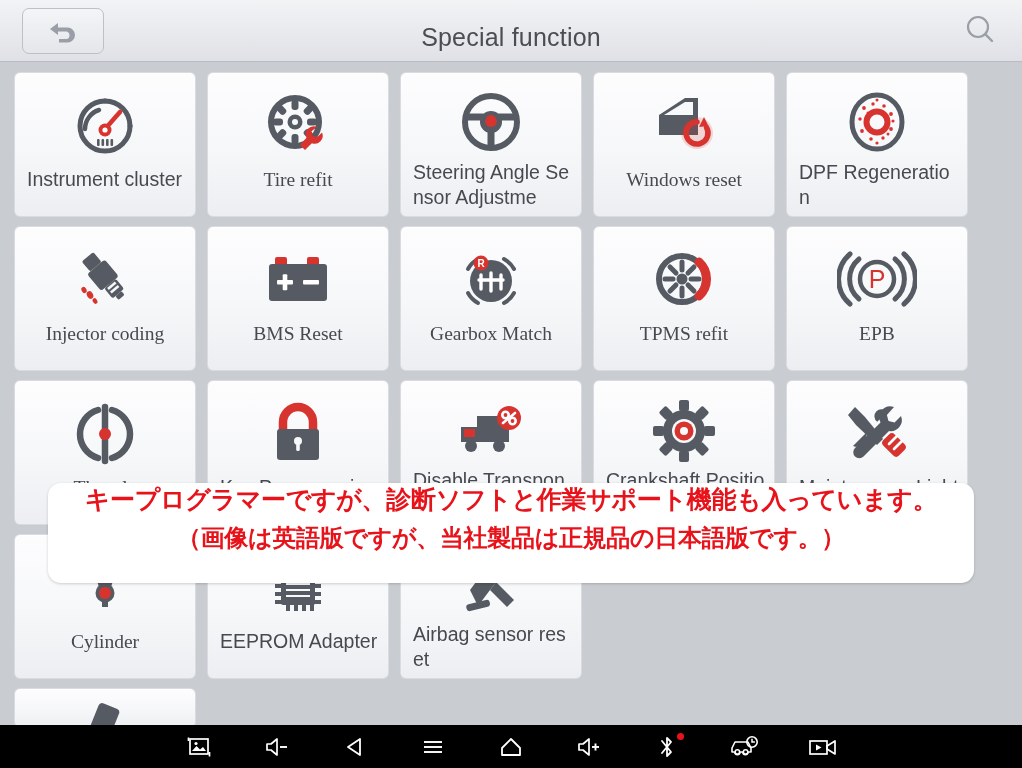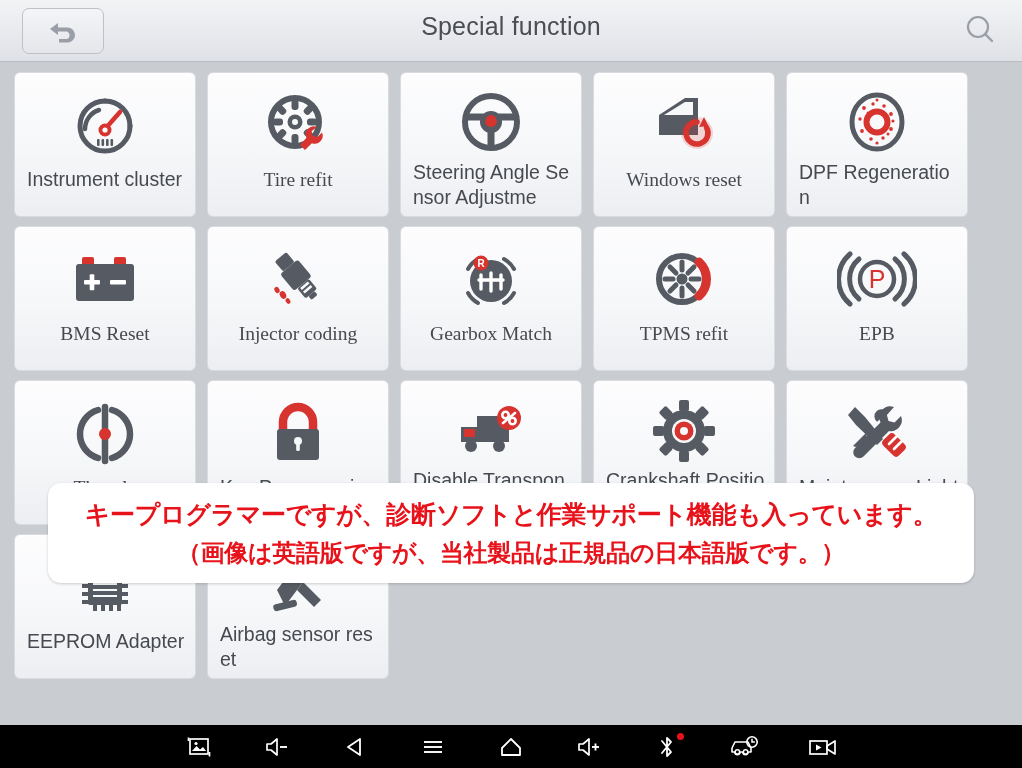--- a/index.html
+++ b/index.html
@@ -21,21 +21,21 @@
   .back-btn {
     position: absolute; left: 22px; top: 8px;
     width: 82px; height: 46px;
     border-radius: 7px;
     background: linear-gradient(to bottom, #f4f5f7, #e4e6ea);
     border: 1px solid #bdc0c6;
     display: flex; align-items: center; justify-content: center;
   }
   .back-btn svg { display:block; }
   .header-title {
-    position: absolute; left: 0; top: 4px;
+    position: absolute; left: 0; top: 15px;
     width: 1022px; height: 44px;
     display: flex; align-items: center; justify-content: center;
     font-size: 25px; color: #4a4d53; letter-spacing: .2px;
   }
   .search-btn {
     position: absolute; right: 20px; top: 10px;
     width: 44px; height: 44px;
     display: flex; align-items: center; justify-content: center;
   }
 
@@ -81,21 +81,21 @@
   .tile.clipped .tile-icon { height: 82px; align-items: flex-start; }
 
   
   .banner {
     position: absolute;
     left: 48px; top: 483px;
     width: 926px; height: 100px;
     background: #ffffff;
     border-radius: 13px;
     display: flex; flex-direction: column;
-    align-items: center; justify-content: center;
+    align-items: center; 
     gap: 6px;
     box-shadow: 0 1px 3px rgba(0,0,0,.18);
   }
   .banner-line {
     color: #e8131a;
     font-weight: bold;
     font-size: 25px;
     letter-spacing: -0.3px;
     white-space: nowrap;
   }
@@ -231,52 +231,52 @@
               <circle cx="48" cy="48" r="1.5"></circle>
               <circle cx="37" cy="57" r="1.6"></circle>
       <circle cx="37" cy="14" r="1.5"></circle>
     </g>
   </svg>
         </div>
         <div class="tile-label">DPF Regeneration</div>
       </div>
       <div class="tile">
         <div class="tile-icon">
+          <svg width="74" height="74" viewBox="0 0 74 74">
+    <g transform="rotate(-40 37 37)">
+      <rect x="31" y="8" width="15" height="13" rx="2" fill="#565b63"></rect>
+      <rect x="27" y="21" width="23" height="22" rx="3" fill="#565b63"></rect>
+      <rect x="31" y="43" width="15" height="13" rx="2" fill="#565b63"></rect>
+      <rect x="33.5" y="44.5" width="10" height="2.6" fill="#f7f8fa"></rect>
+      <rect x="33.5" y="49" width="10" height="2.6" fill="#f7f8fa"></rect>
+      <rect x="34.5" y="56" width="8" height="5" rx="1.5" fill="#565b63"></rect>
+    </g>
+    <g fill="#d8342f">
+      <ellipse cx="22" cy="52" rx="3" ry="4" transform="rotate(-30 22 52)"></ellipse>
+      <ellipse cx="16" cy="47" rx="2.4" ry="3.2" transform="rotate(-30 16 47)"></ellipse>
+      <ellipse cx="27" cy="58" rx="2.2" ry="3" transform="rotate(-30 27 58)"></ellipse>
+    </g>
+  </svg>
+        </div>
+        <div class="tile-label center">Injector coding</div>
+      </div>
+      <div class="tile">
+        <div class="tile-icon">
           <svg width="78" height="70" viewBox="0 0 78 70">
     <rect x="16" y="12" width="12" height="9" rx="2" fill="#d8342f"></rect>
     <rect x="48" y="12" width="12" height="9" rx="2" fill="#d8342f"></rect>
     <rect x="10" y="19" width="58" height="37" rx="3" fill="#565b63"></rect>
     <g fill="#fff">
               <rect x="18" y="35" width="16" height="4.6" rx="1"></rect>
               <rect x="23.7" y="29.3" width="4.6" height="16" rx="1"></rect>
     <rect x="44" y="35" width="16" height="4.6" rx="1"></rect>
             </g>
   </svg>
         </div>
         <div class="tile-label center">BMS Reset</div>
-      </div>
-      <div class="tile">
-        <div class="tile-icon">
-          <svg width="74" height="74" viewBox="0 0 74 74">
-    <g transform="rotate(-40 37 37)">
-      <rect x="31" y="8" width="15" height="13" rx="2" fill="#565b63"></rect>
-      <rect x="27" y="21" width="23" height="22" rx="3" fill="#565b63"></rect>
-      <rect x="31" y="43" width="15" height="13" rx="2" fill="#565b63"></rect>
-      <rect x="33.5" y="44.5" width="10" height="2.6" fill="#f7f8fa"></rect>
-      <rect x="33.5" y="49" width="10" height="2.6" fill="#f7f8fa"></rect>
-      <rect x="34.5" y="56" width="8" height="5" rx="1.5" fill="#565b63"></rect>
-    </g>
-    <g fill="#d8342f">
-      <ellipse cx="22" cy="52" rx="3" ry="4" transform="rotate(-30 22 52)"></ellipse>
-      <ellipse cx="16" cy="47" rx="2.4" ry="3.2" transform="rotate(-30 16 47)"></ellipse>
-      <ellipse cx="27" cy="58" rx="2.2" ry="3" transform="rotate(-30 27 58)"></ellipse>
-    </g>
-  </svg>
-        </div>
-        <div class="tile-label center">Injector coding</div>
       </div>
       <div class="tile">
         <div class="tile-icon">
           <svg width="74" height="74" viewBox="0 0 74 74">
     <circle cx="37" cy="38" r="21" fill="#565b63"></circle>
     <path d="M14 26 A25 25 0 0 1 24 16" fill="none" stroke="#565b63" stroke-width="4" stroke-linecap="round"></path>
     <path d="M50 16 A25 25 0 0 1 60 26" fill="none" stroke="#565b63" stroke-width="4" stroke-linecap="round"></path>
     <path d="M60 50 A25 25 0 0 1 50 60" fill="none" stroke="#565b63" stroke-width="4" stroke-linecap="round"></path>
     <path d="M24 60 A25 25 0 0 1 14 50" fill="none" stroke="#565b63" stroke-width="4" stroke-linecap="round"></path>
     <g stroke="#fff" stroke-width="3.4" stroke-linecap="round">
@@ -394,20 +394,32 @@
     <path d="M12 49 a7 7 0 1 0 9.8-9.8 L46 15 a10 10 0 0 0-13 13 Z" fill="#565b63" transform="rotate(180 30 32)"></path>
     <path d="M55 10 a11 11 0 0 0-13.5 15.5 L16 51 a6 6 0 1 0 8.5 8.5 L50 34 A11 11 0 0 0 62 19 l-6.5 6.5 l-6-1.6 l-1.6-6 Z" fill="#565b63"></path>
     <rect x="44" y="40" width="22" height="16" rx="4" fill="#d8342f" transform="rotate(45 55 48)"></rect>
     <g stroke="#fff" stroke-width="2.6" stroke-linecap="round">
       <line x1="50" y1="47" x2="58" y2="39"></line>
               <line x1="55" y1="52" x2="63" y2="44"></line>
     </g>
   </svg>
         </div>
         <div class="tile-label">Maintenance Light</div>
+      </div>
+      <div class="tile">
+        <div class="tile-icon">
+          <svg width="74" height="74" viewBox="0 0 74 74">
+    <path d="M20 12 L28 28 M54 12 L46 28" stroke="#565b63" stroke-width="6" stroke-linecap="round" fill="none"></path>
+    <path d="M28 26 L46 26 L42 40 L32 40 Z" fill="#565b63"></path>
+    <line x1="37" y1="40" x2="37" y2="56" stroke="#565b63" stroke-width="6"></line>
+    <circle cx="37" cy="42" r="9.5" fill="#565b63"></circle>
+    <circle cx="37" cy="42" r="6" fill="#d8342f"></circle>
+  </svg>
+        </div>
+        <div class="tile-label center">Cylinder</div>
       </div>
       <div class="tile">
         <div class="tile-icon">
           <svg width="74" height="74" viewBox="0 0 74 74">
     <g fill="#565b63">
       <rect x="20" y="20" width="34" height="34" rx="2"></rect>
       <rect x="14" y="25" width="7" height="4"></rect>
               <rect x="14" y="33" width="7" height="4"></rect>
       <rect x="14" y="41" width="7" height="4"></rect>
               <rect x="14" y="49" width="7" height="4"></rect>

